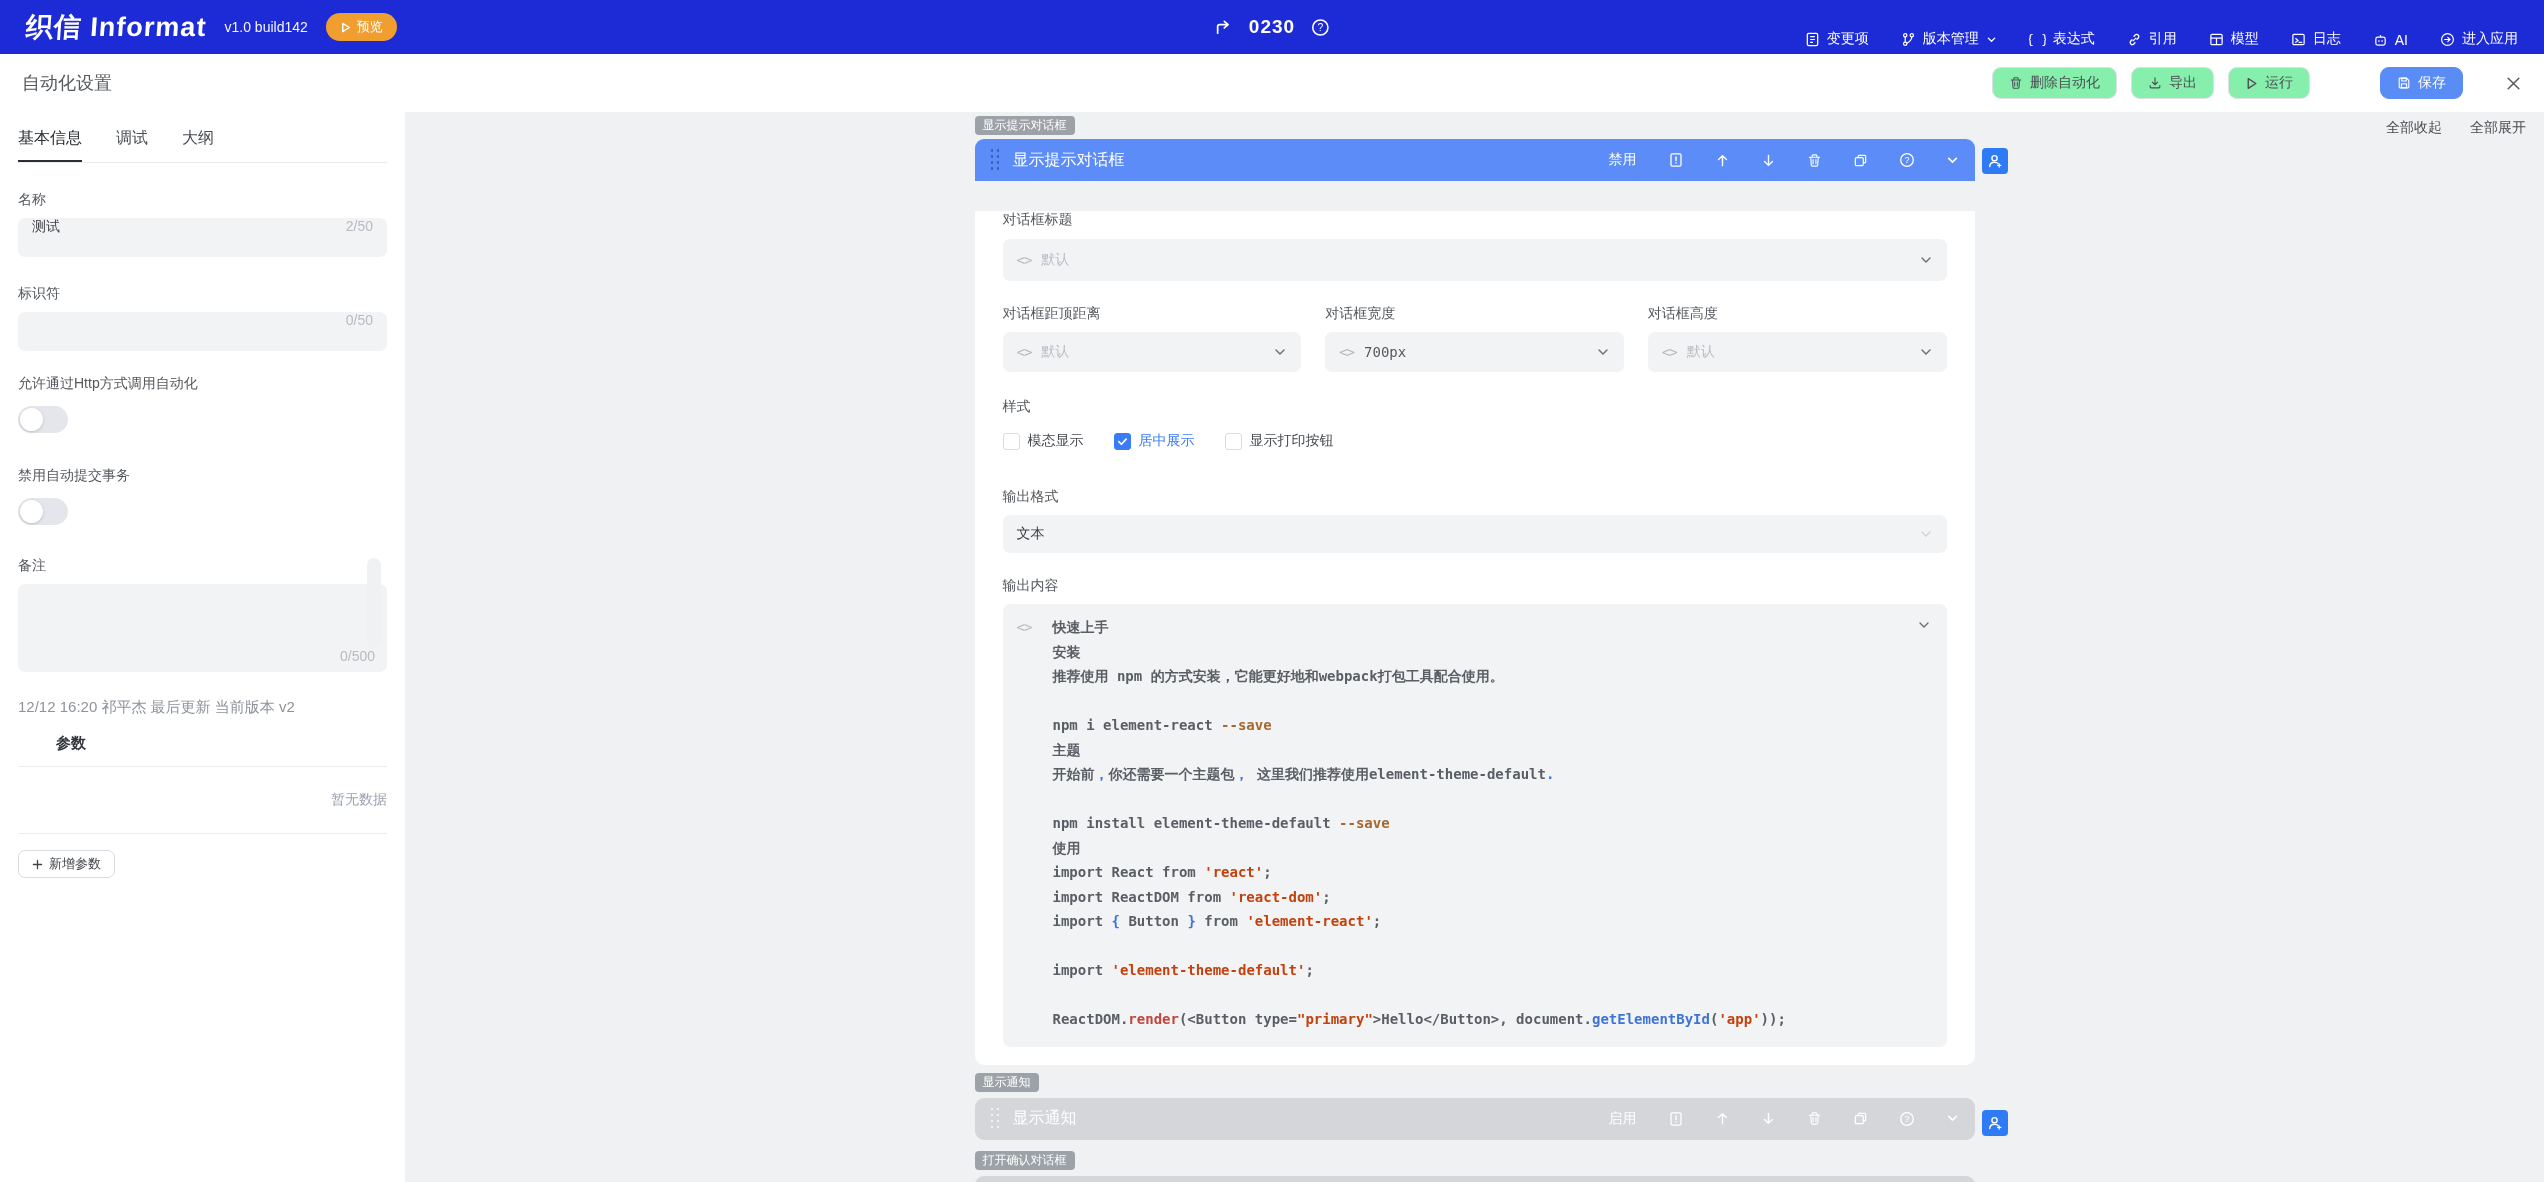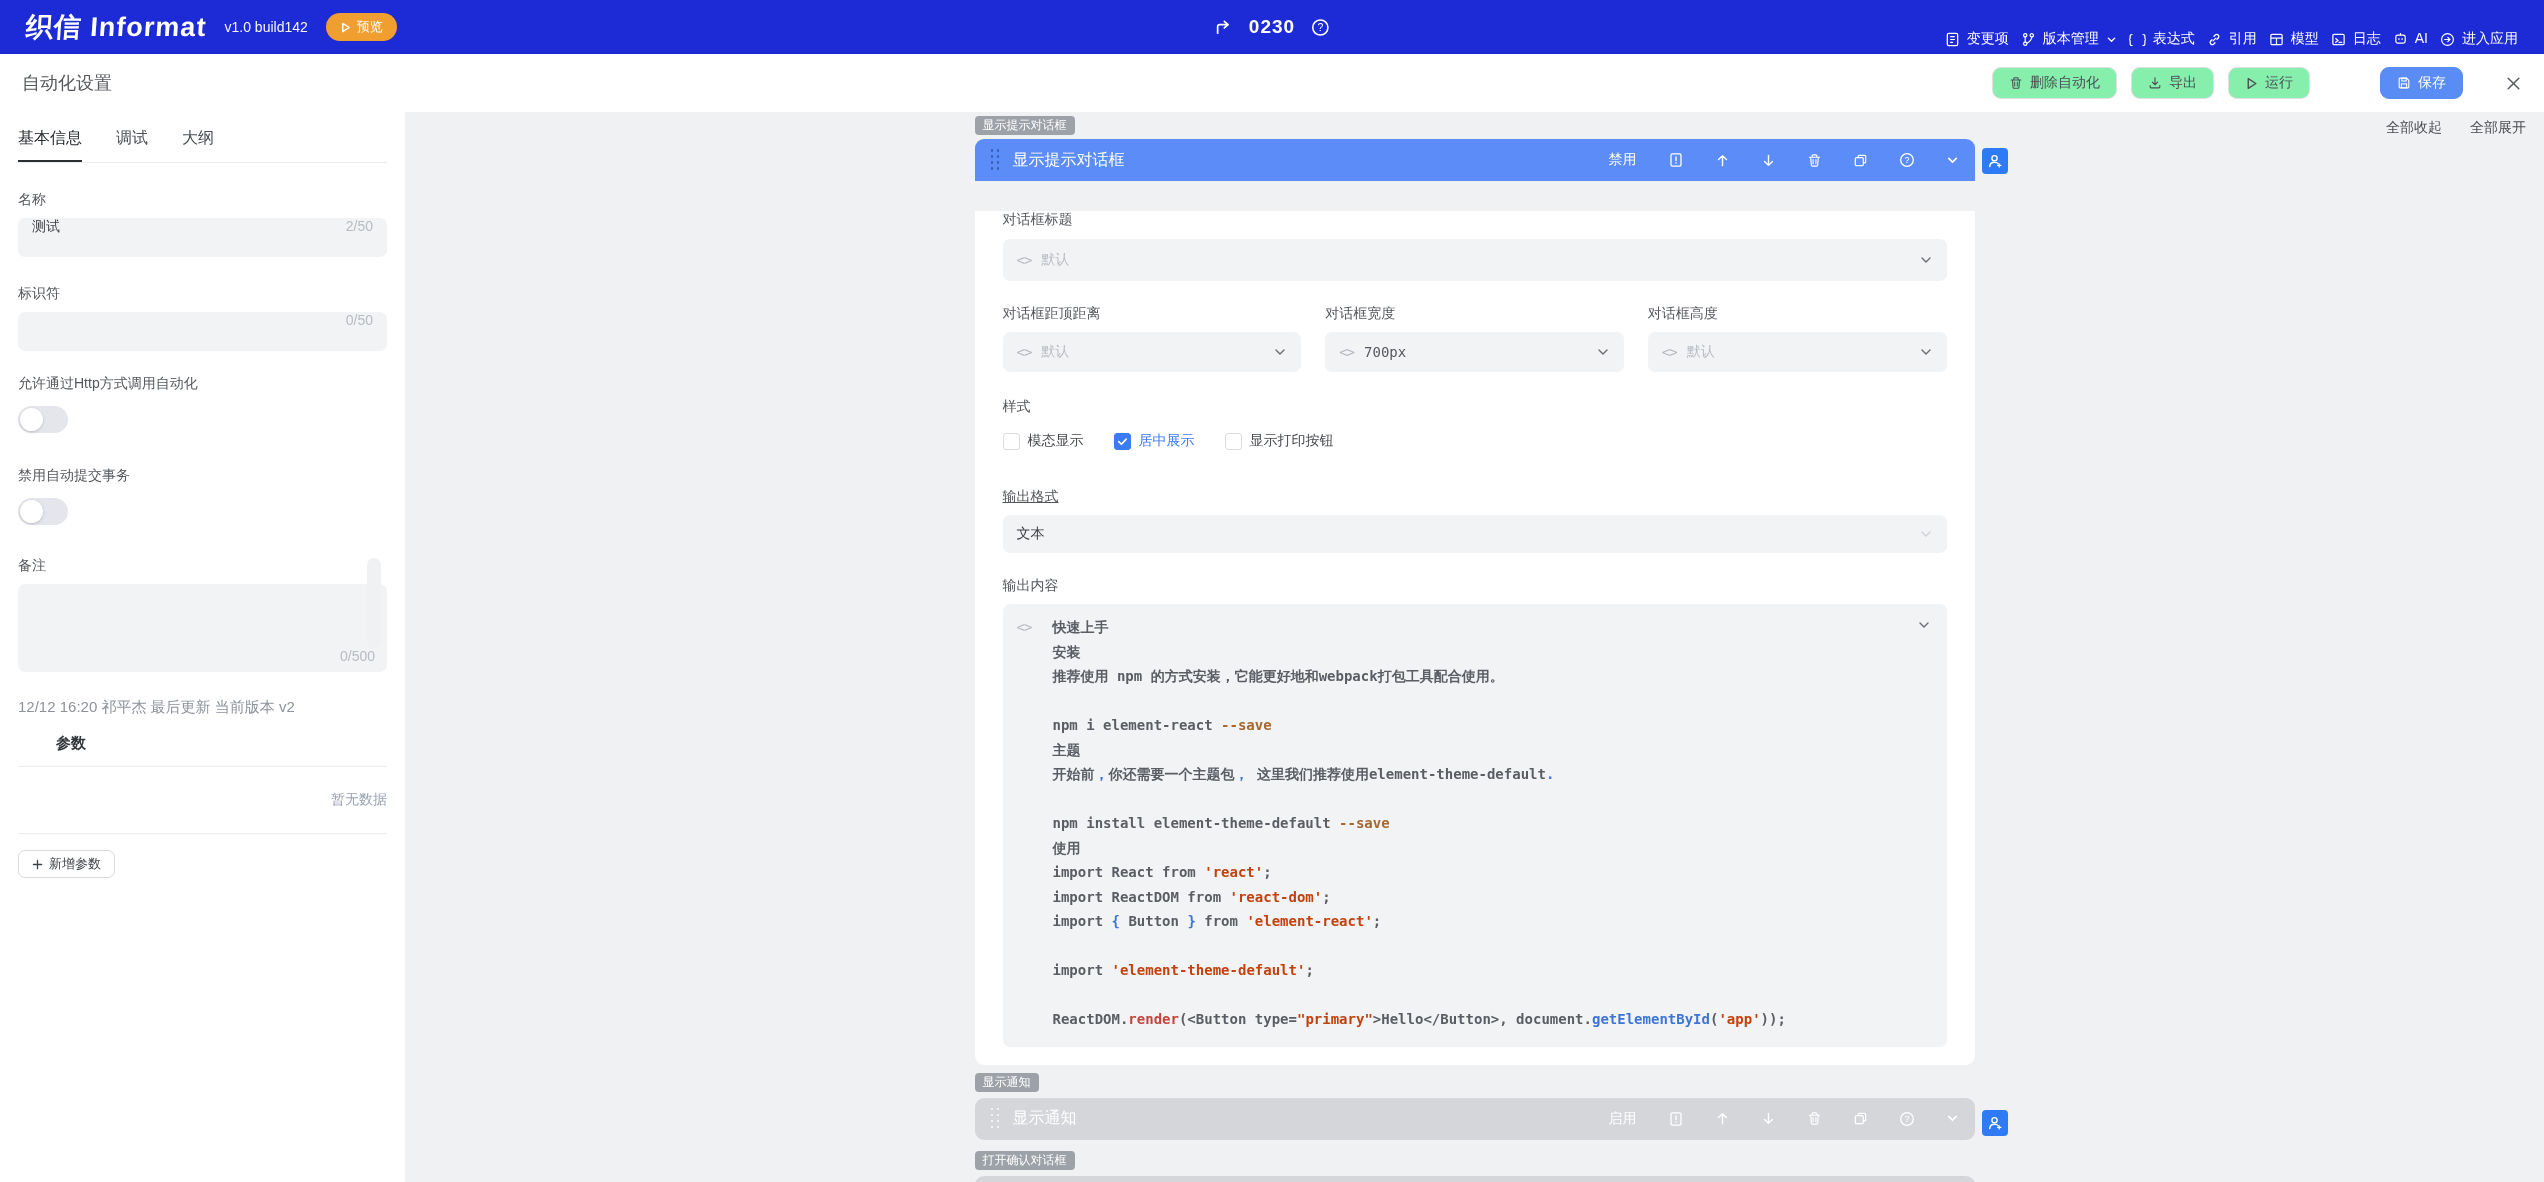--- a/index.html
+++ b/index.html
@@ -8,21 +8,21 @@
   .ic { display:inline-block; vertical-align:middle; flex:none; }
 
   
   .navbar { position:absolute; left:0; top:0; width:2544px; height:54px; background:#1d2bd6; display:flex; align-items:center; padding:0 26px; color:#fff; }
   .nav-left { display:flex; align-items:center; gap:18px; }
   .logo { font-size:27px; font-weight:bold; letter-spacing:1px; transform:skewX(-4deg); white-space:nowrap; }
   .nav-version { font-size:14px; opacity:.95; }
   .preview-btn { background:#ef9e2f; border:none; color:#fff; font-size:13px; height:28px; padding:0 14px; border-radius:14px; display:flex; align-items:center; gap:6px; cursor:pointer; font-family:inherit; }
   .nav-center { position:absolute; left:50%; top:0; height:54px; transform:translateX(-50%); display:flex; align-items:center; gap:16px; }
   .nav-code { font-size:19px; font-weight:bold; letter-spacing:1px; }
-  .nav-right { margin-left:auto; display:flex; align-items:flex-start; gap:12px;margin-top:24px; }
+  .nav-right { margin-left:auto; display:flex; align-items:flex-end; gap:32px;margin-top:24px; }
   .nav-item { display:flex; align-items:center; gap:7px; font-size:14px; cursor:pointer; white-space:nowrap; }
 
   
   .toolbar { position:absolute; left:0; top:54px; width:2544px; height:58px; background:#ffffff; display:flex; align-items:center; padding:0 22px; }
   .page-title { font-size:18px; color:#55585c; }
   .toolbar-right { margin-left:auto; display:flex; align-items:center; gap:14px; }
   .tb-btn { height:32px; padding:0 16px; border:1px solid #dcdfe4; background:#86efac; border-radius:9px; display:flex; align-items:center; gap:7px; font-size:14px; color:#4b4f54; cursor:pointer; font-family:inherit; }
   .tb-btn.primary { background:#5a8cf5; border-color:#5a8cf5; color:#fff; margin-left:56px; }
   .close-x { margin-left:28px; cursor:pointer; display:flex; align-items:center; }
 
@@ -404,21 +404,21 @@
                 </svg>
               </span>
             <span>居中展示</span>
           </span>
           <span class="cb-item cb">
             <span class="cb-box"></span>
             <span>显示打印按钮</span>
           </span>
         </div>
 
-        <div class="f-label mt30" style="margin-top:38px;text-decoration:underline;">输出格式</div>
+        <div class="f-label mt30" style="margin-top:38px;">输出格式</div>
         <div class="select h38">
           <span class="sel-value plain">文本</span>
           <span class="sel-caret">
               <svg width="14" height="14" viewBox="0 0 14 14">
                 <path d="M3 5 L7 9 L11 5" fill="none" stroke="#cfd3d8" stroke-width="1.4" stroke-linecap="round"></path>
               </svg>
             </span>
         </div>
 
         <div class="f-label mt24">输出内容</div>

